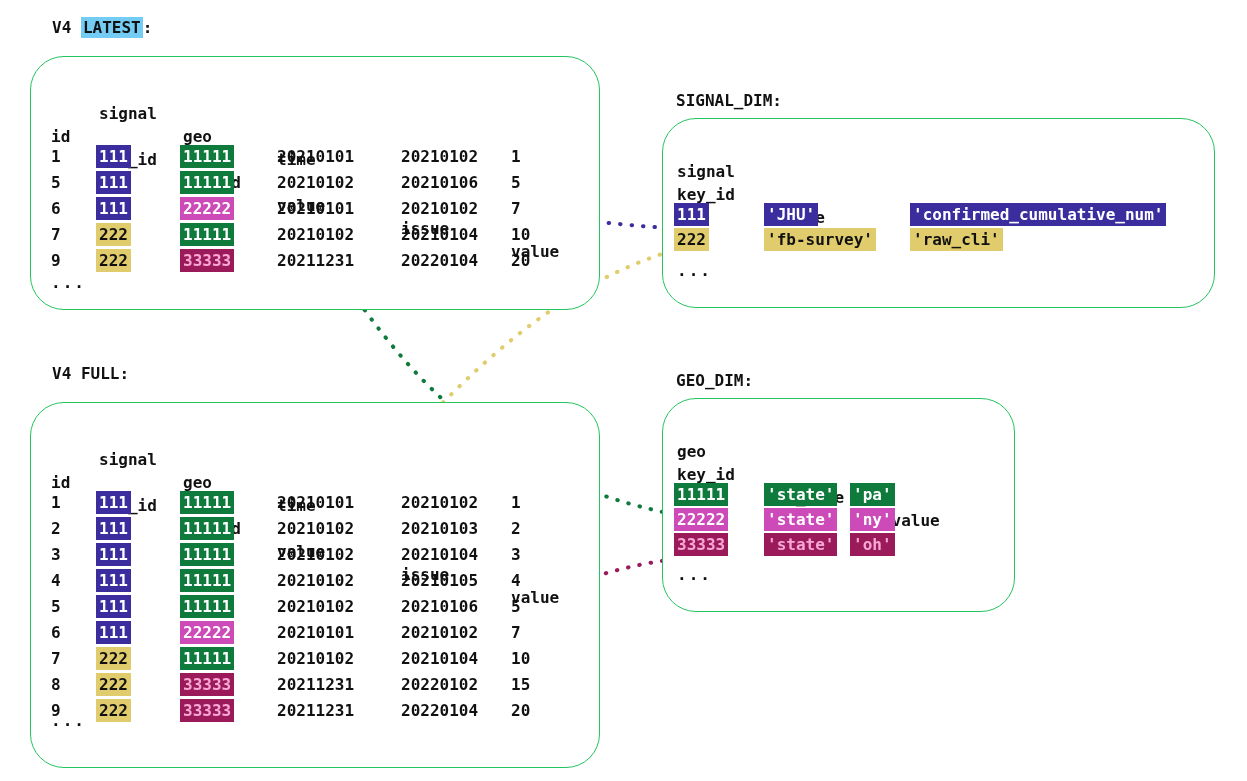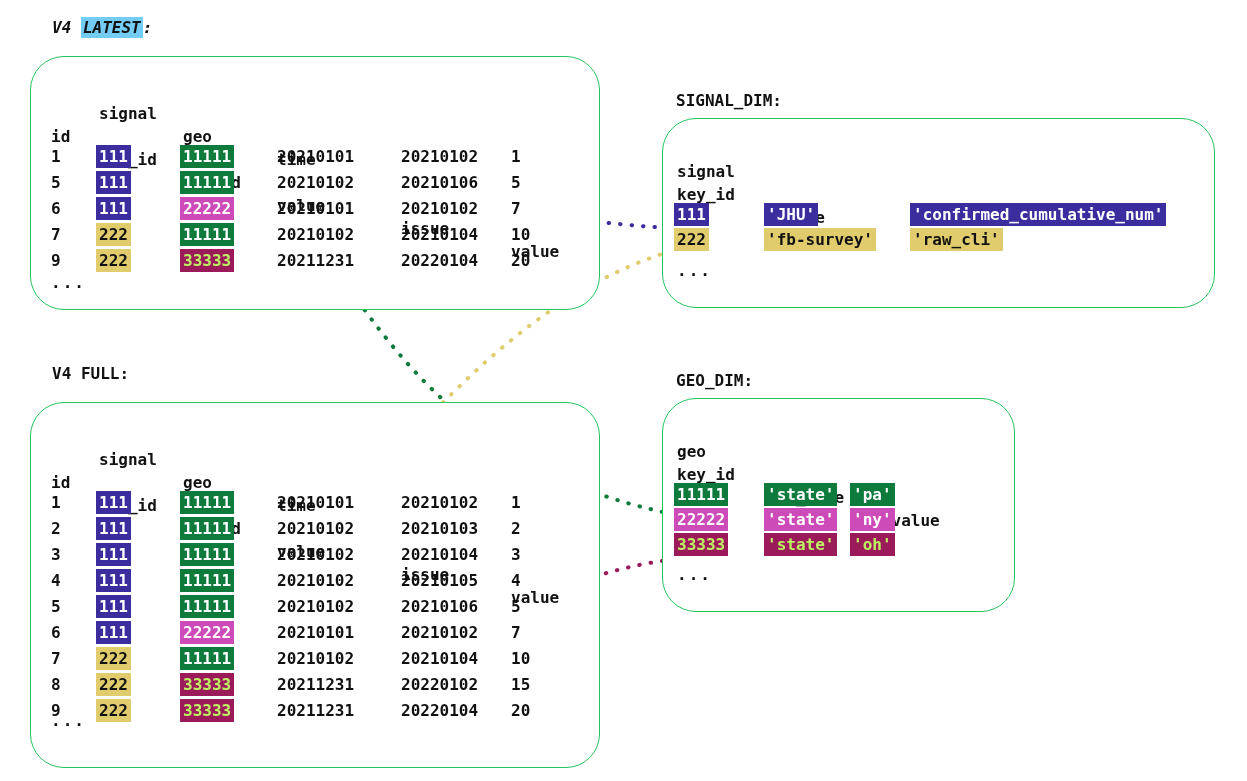--- a/index.html
+++ b/index.html
@@ -88,37 +88,37 @@
     white-space: pre;
     line-height: 23px;
     letter-spacing: 2px;
   }
 
   
   .k-indigo  { background: #3B2D9E; color: #ffffff; }
   .k-khaki   { background: #E0CC6C; color: #111111; }
   .k-green   { background: #0E7A3C; color: #ffffff; }
   .k-orchid  { background: #CC4BB8; color: #ffffff; }
-  .k-crimson { background: #9B1B5A; color: #bef264; }
+  .k-crimson { background: #9B1B5A; color: #f9a8d4; }
 </style>
 </head>
 <body>
 
 <svg id="connectors" viewBox="0 0 1247 781">
 
   <path d="M 143,150 C 300,165 470,215 668,228" fill="none" stroke="#3B2D9E" stroke-width="4" stroke-linecap="round" stroke-dasharray="0.5 11"></path>
 
   <path d="M 222,150 C 330,175 360,450 668,513" fill="none" stroke="#0E7A3C" stroke-width="4" stroke-linecap="round" stroke-dasharray="0.5 11"></path>
 
   <path d="M 143,660 C 300,645 420,330 668,252" fill="none" stroke="#E0CC6C" stroke-width="4" stroke-linecap="round" stroke-dasharray="0.5 11"></path>
 
   <path d="M 222,686 C 380,690 520,580 668,560" fill="none" stroke="#9B1B5A" stroke-width="4" stroke-linecap="round" stroke-dasharray="0.5 11"></path>
 </svg>
 
-<div class="caption" style="left:52px; top:18px;font-style:italic;"><span>V4 </span><span class="hl">LATEST</span><span>:</span></div>
+<div class="caption" style="left:52px; top:18px;"><span>V4 </span><span class="hl">LATEST</span><span>:</span></div>
 
 <div class="caption" style="left:52px; top:364px;">V4 FULL:</div>
 <div class="caption" style="left:676px; top:91px;">SIGNAL_DIM:</div>
 <div class="caption" style="left:676px; top:371px;">GEO_DIM:</div>
 
 <div class="card" style="left:30px; top:56px; width:570px; height:254px;">
   <div class="tbl">
     <div class="hdr-line" style="top:22px;">
       <span class="cell" style="left:68px;">signal</span>
       <span class="cell" style="left:152px;">geo</span>

